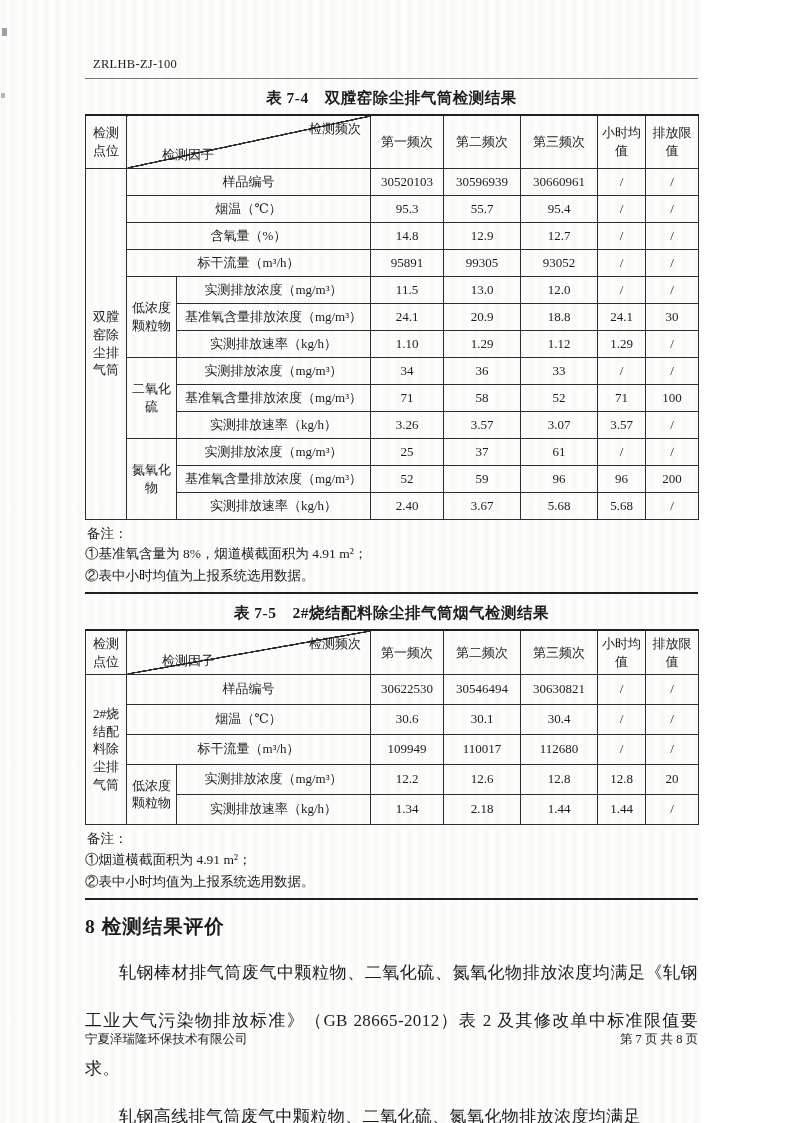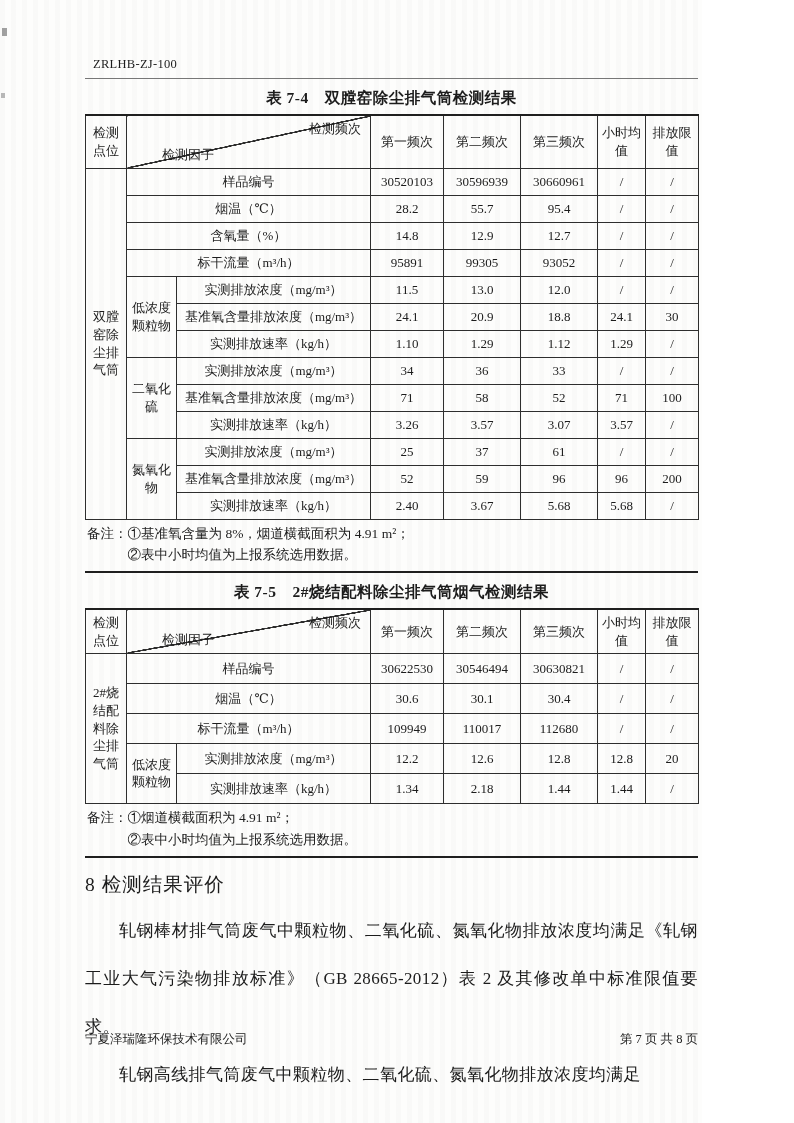--- a/index.html
+++ b/index.html
@@ -44,28 +44,28 @@
     background-image:linear-gradient(to bottom right,
       rgba(0,0,0,0) calc(50% - 0.8px), #2e2e2e calc(50% - 0.8px),
       #2e2e2e calc(50% + 0.8px), rgba(0,0,0,0) calc(50% + 0.8px));
   }
   .dg-top{ position:absolute; top:4px; right:9px; }
   .dg-bot{ position:absolute; bottom:4px; left:15px;margin-left:20px; }
   th.two{ word-break:break-all; padding:1px 10px; line-height:1.6; }
   td.b{ font-weight:bold; }
 
   
-  .notes{ display:flex; font-size:13.5px; margin-top:4px; line-height:1.55; }
+  .notes{ display:flex; font-size:13.5px; margin-top:4px; line-height:1.55;flex-direction:column; }
   .nlabel{ white-space:nowrap; padding-left:2px; }
   .nlines div{ margin-bottom:1px; }
 
   .rule{ border-top:2px solid #1f1f1f; margin-top:4px; }
 
   
-  h2.sec{ font-size:19.5px; font-weight:normal; margin-top:13px; letter-spacing:1px; }
+  h2.sec{ font-size:19.5px; font-weight:bold; margin-top:13px; letter-spacing:1px; }
   p.body-p{ font-size:17px; line-height:48px; text-indent:2em; text-align:justify; margin-top:9px; letter-spacing:.4px;}
   p.body-p + p.body-p{ margin-top:0; }
 
   
   .page-footer{ position:absolute; left:85px; top:1031px; width:613px; font-size:12.5px; }
   .footer-company{ float:left; }
   .footer-page{ float:right; }
 </style>
 </head>
 <body>
@@ -110,21 +110,21 @@
         <td class="pt" rowspan="13">双膛窑除尘排气筒</td>
         <td colspan="2">样品编号</td>
         <td>30520103</td>
         <td>30596939</td>
         <td>30660961</td>
         <td>/</td>
         <td>/</td>
       </tr>
       <tr>
         <td colspan="2">烟温（℃）</td>
-        <td>28.2</td>
+        <td>95.3</td>
         <td>55.7</td>
         <td>95.4</td>
         <td>/</td>
         <td>/</td>
       </tr>
       <tr>
         <td colspan="2">含氧量（%）</td>
         <td>14.8</td>
         <td>12.9</td>
         <td>12.7</td>

